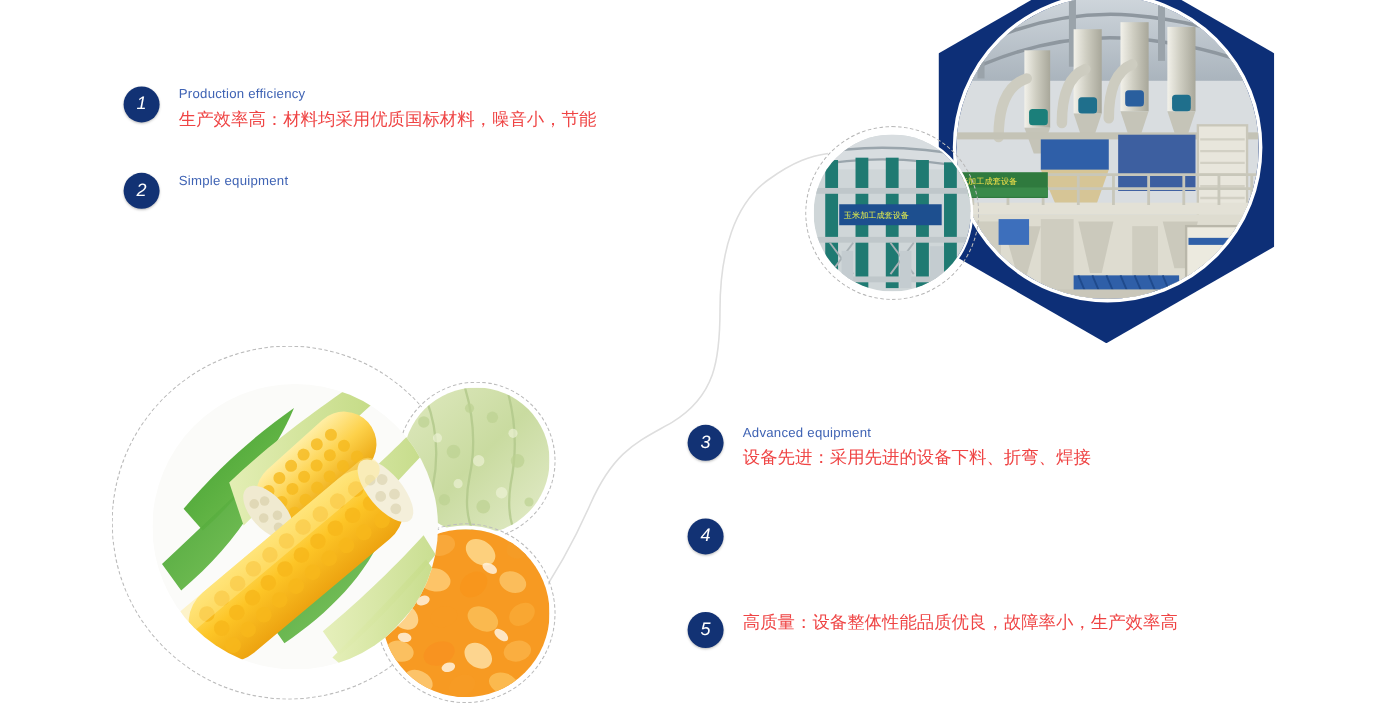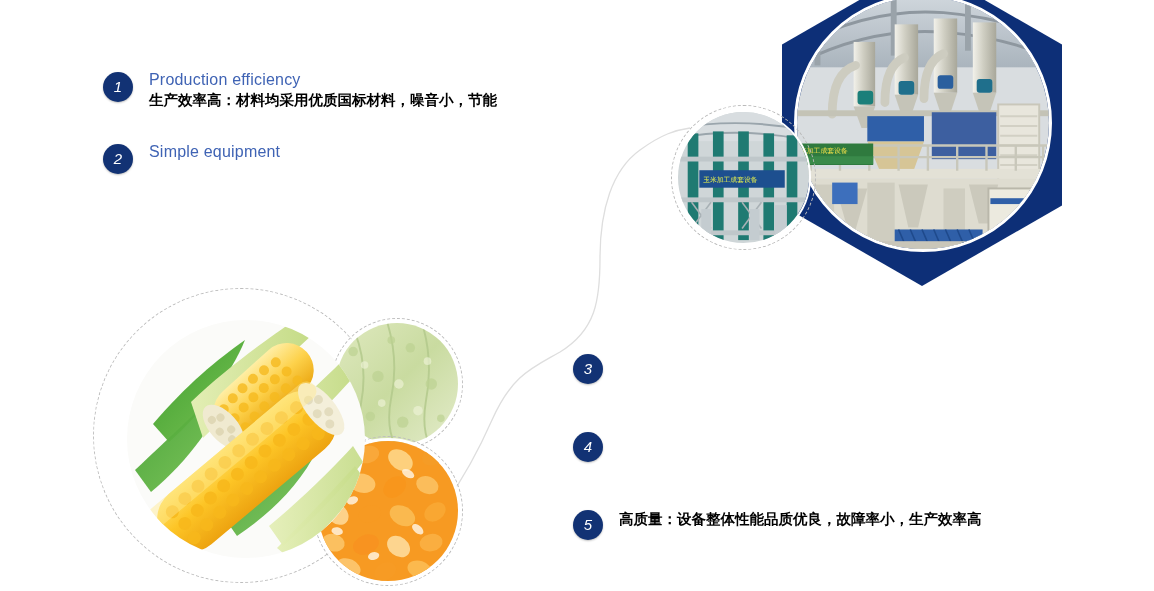--- a/index.html
+++ b/index.html
@@ -34,31 +34,31 @@
     font-size:15px;
     font-weight:400;
     line-height:30px;
     text-align:center;
     box-shadow:0 1px 2px rgba(0,0,0,.25);
     letter-spacing:0;
   }
   .feature-text{margin-left:46px;}
   .feature-title{
     color:#3f63b4;
-    font-size:16px;
+    font-size:11px;
     line-height:19px;
     font-weight:400;
     letter-spacing:.2px;
     white-space:nowrap;
   }
   .feature-desc{
-    color:#000000;
+    color:#ef4444;
     font-size:14.5px;
     line-height:22px;
-    font-weight:700;
+    font-weight:400;
     white-space:nowrap;
   }
 
   
   .hex-wrap{position:absolute;left:782px;top:-36px;width:300px;height:322px;}
   .hexagon{
     position:absolute;left:0;top:0;width:280px;height:322px;
     background:#0d2f77;
     clip-path:polygon(50% 0%,100% 25%,100% 75%,50% 100%,0% 75%,0% 25%);
   }
@@ -481,20 +481,24 @@
         <div class="feature-title">Simple equipment</div>
       </div>
     </div>
 
   </div>
 
   <div class="feature-group" id="group-bottom">
 
     <div class="feature-item">
       <div class="badge">3</div>
+      <div class="feature-text">
+        <div class="feature-title">Advanced equipment</div>
+        <div class="feature-desc">设备先进：采用先进的设备下料、折弯、焊接</div>
+      </div>
     </div>
 
     <div class="feature-item">
       <div class="badge">4</div>
       <div class="feature-text">
       </div>
     </div>
 
     <div class="feature-item">
       <div class="badge">5</div>

